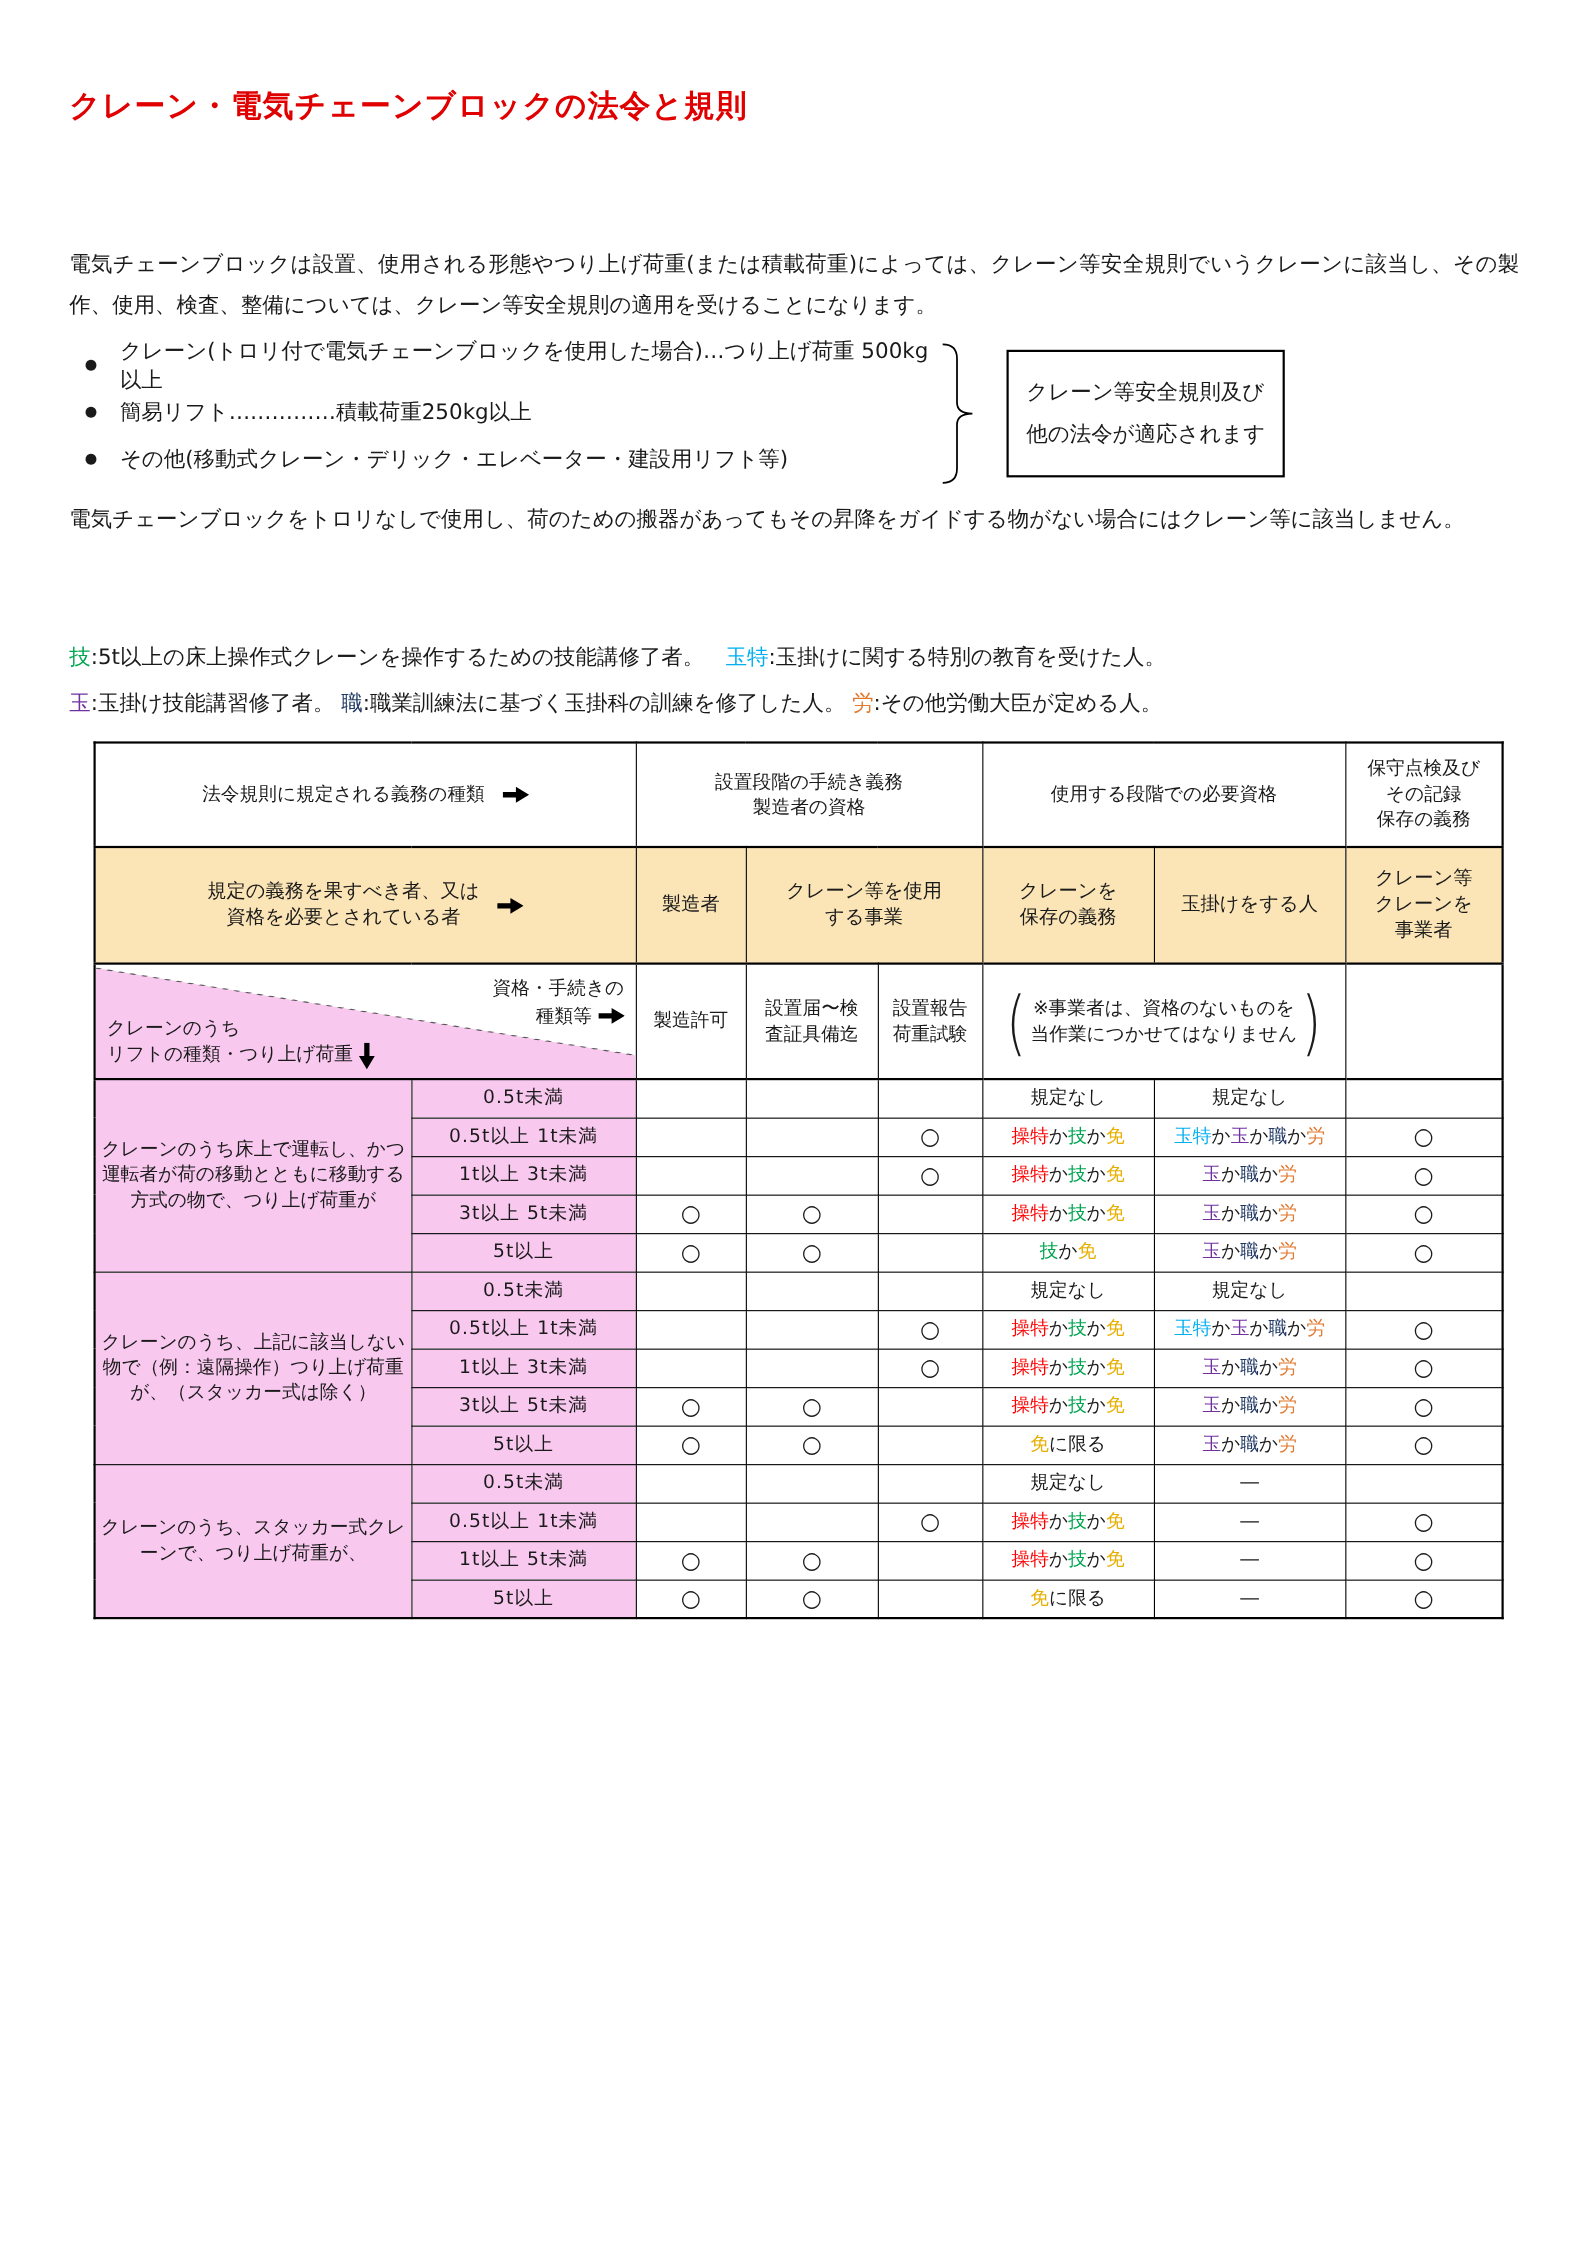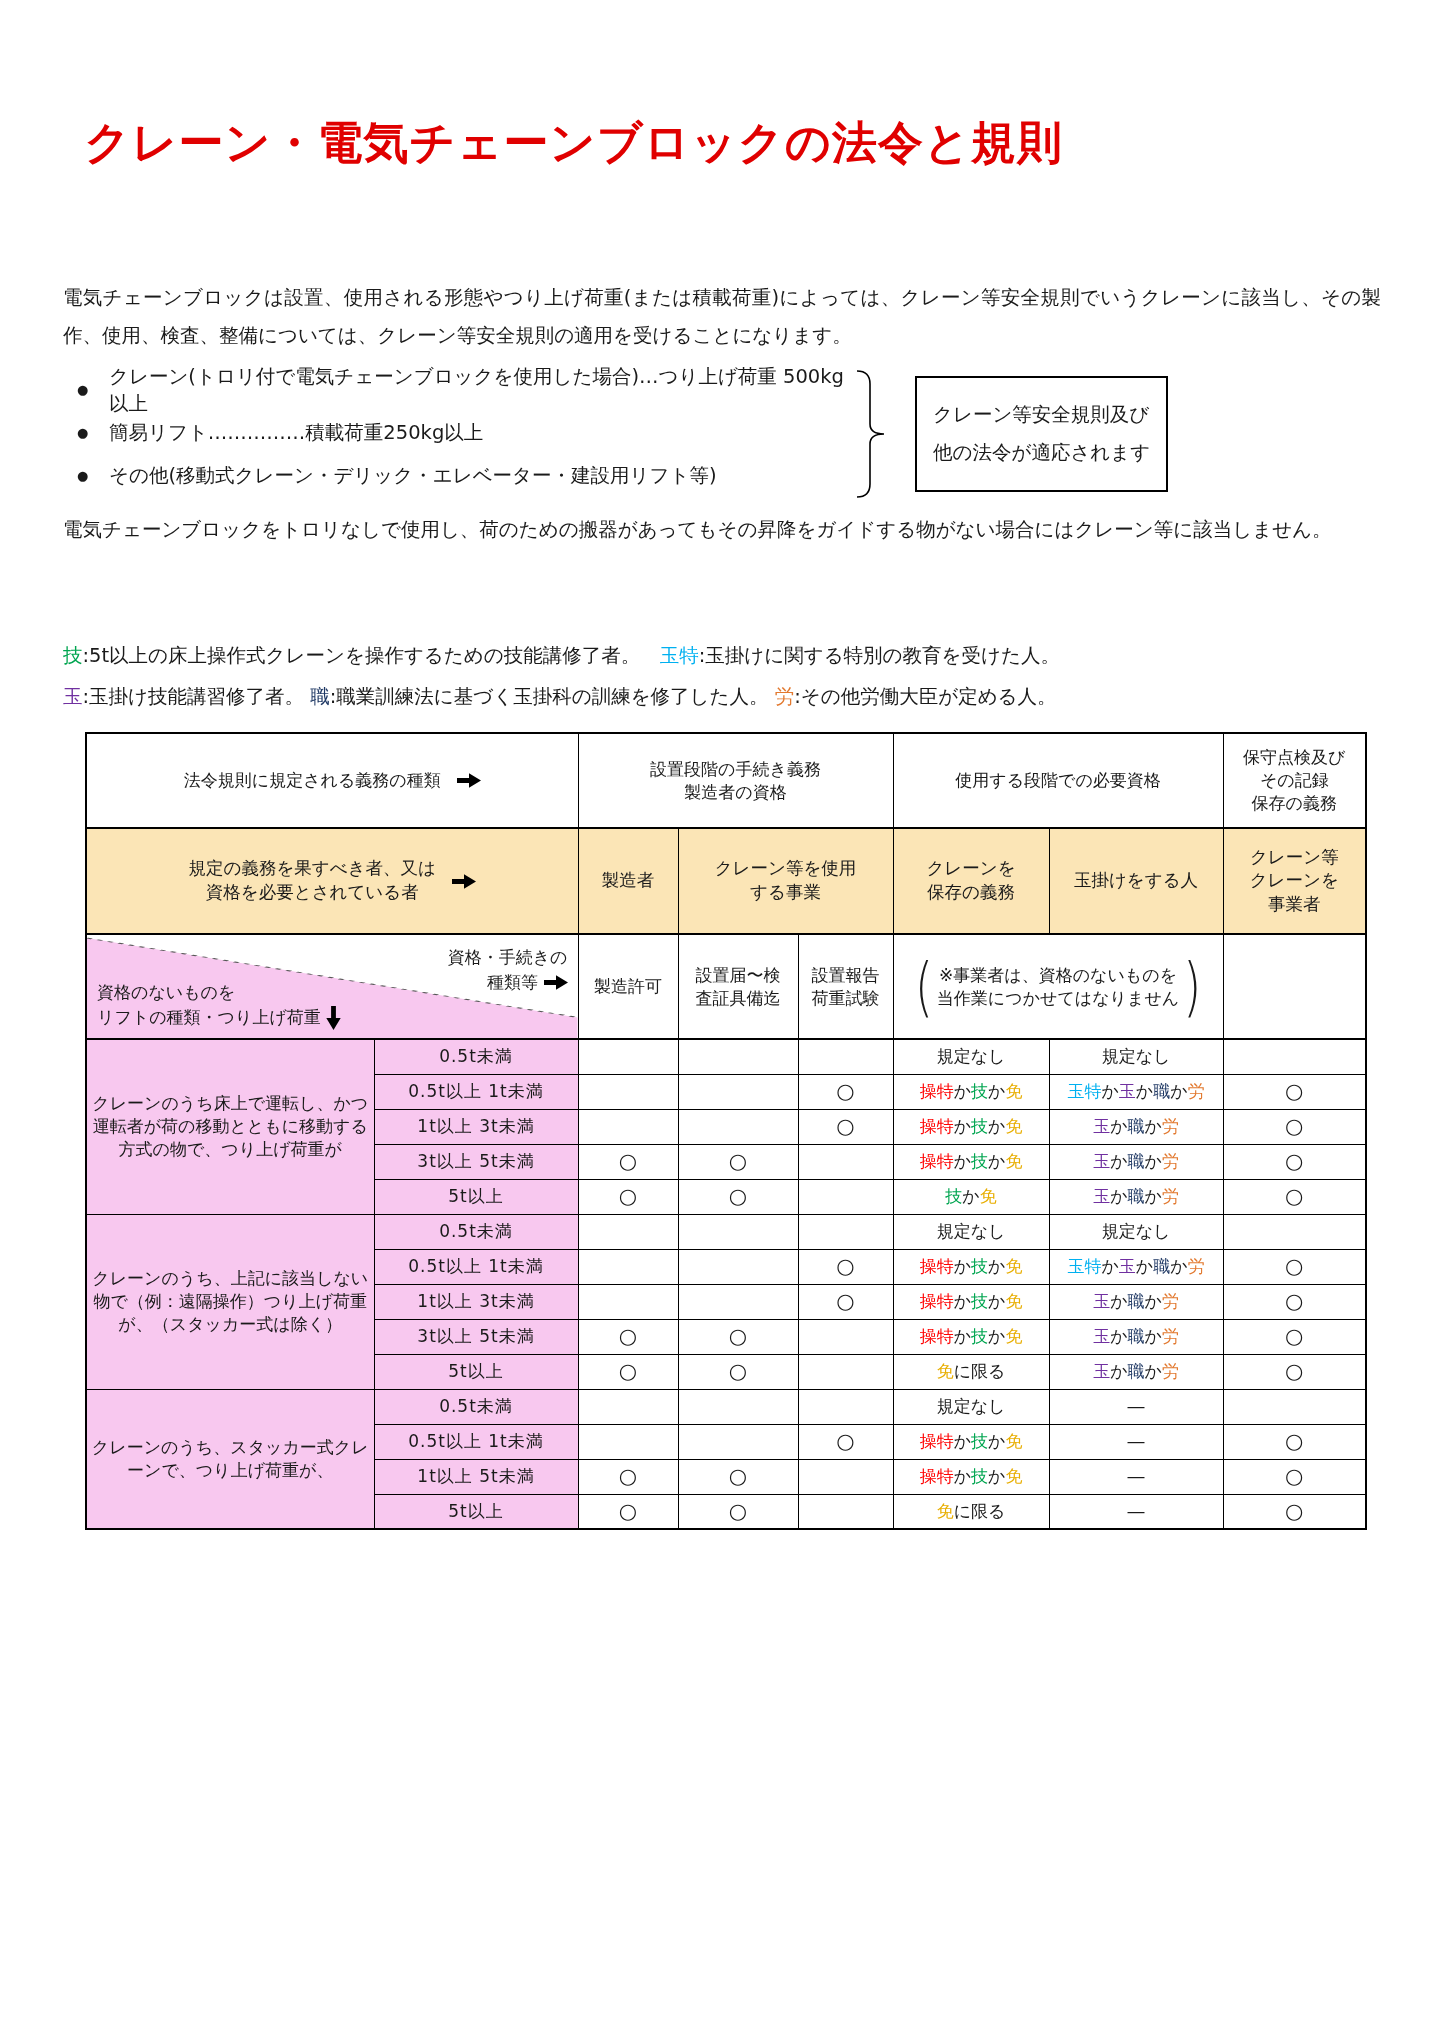--- a/index.html
+++ b/index.html
@@ -8,22 +8,22 @@
     --cream:#fbe5b6;
     --ink:#1a1a1a;
   }
   *{box-sizing:border-box;}
   html,body{margin:0;padding:0;background:#888;}
   .page{
     position:relative;width:1445px;height:2043px;margin:0 auto;background:#fff;
     color:var(--ink);font-family:"DejaVu Sans",sans-serif;overflow:hidden;
   }
   .title{
-    margin:113px 0 0 63px;width:1000px;text-align:right;
-    color:var(--red);font-size:45px;font-weight:600;letter-spacing:1px;
+    margin:77px 0 0 63px;width:1000px;text-align:left;
+    color:var(--red);font-size:28px;font-weight:600;letter-spacing:1px;
   }
   .para{margin:0 60px 0 63px;width:1318px;font-size:19.5px;line-height:38px;text-align:justify;}
   .p1{margin-top:106px;}
   .p2{margin-top:11px;}
   .bullets-row{display:flex;margin:13px 0 0 63px;align-items:stretch;}
   ul.bullets{list-style:none;margin:0;padding:0;width:792px;}
   ul.bullets li{display:flex;height:43px;align-items:center;font-size:19.5px;}
   .marker{width:46px;padding-left:14px;font-size:13px;flex:none;}
   .brace{width:36px;height:132px;flex:none;margin-top:0;}
   .side-box{
@@ -168,21 +168,21 @@
               <polygon points="0,3 100,80 100,100 0,100" fill="#f8c8ef"></polygon>
               <line x1="0" y1="3" x2="100" y2="80" stroke="#555" stroke-width="0.8" stroke-dasharray="1.2,1.5"></line>
             </svg>
             <div class="diag-top">
               <div>資格・手続きの</div>
               <div>種類等 <svg class="arr" viewBox="0 0 20 12" width="24" height="15">
                   <path d="M0,4 h10 v-4 l10,6 -10,6 v-4 H0 z" fill="#000"></path>
                 </svg></div>
             </div>
             <div class="diag-bottom">
-              <div>資格のないものを</div>
+              <div>クレーンのうち</div>
               <div>リフトの種類・つり上げ荷重 <svg class="arr" viewBox="0 0 12 20" width="15" height="24">
                   <path d="M4,0 h4 v10 h4 l-6,10 -6,-10 h4 z" fill="#000"></path>
                 </svg></div>
             </div>
           </td>
           <td>製造許可</td>
           <td>
             <div>設置届〜検</div>
             <div>査証具備迄</div>
           </td>

